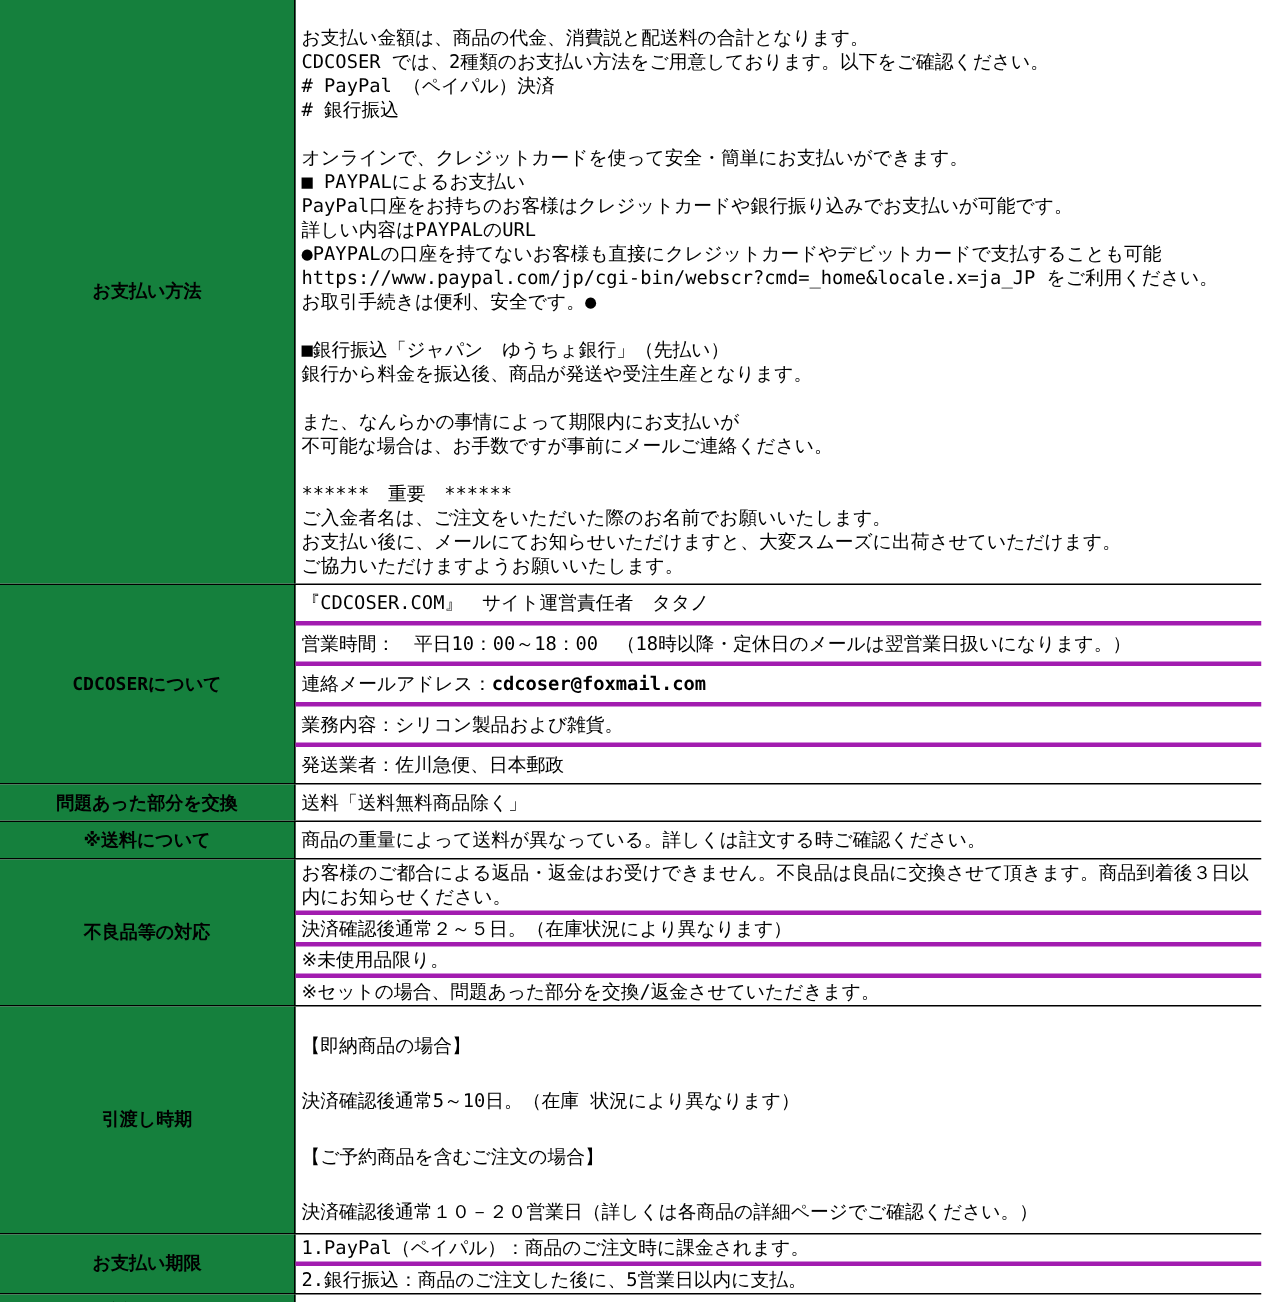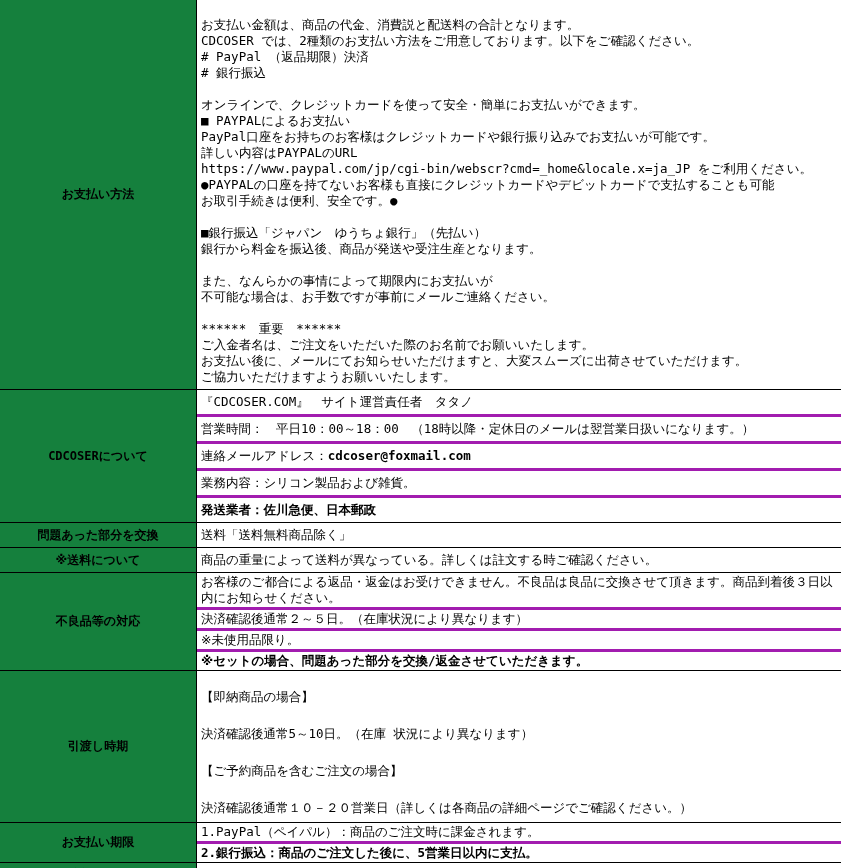--- a/index.html
+++ b/index.html
@@ -59,45 +59,45 @@
     min-height: 18.5px;
   }
   .sub-row {
     border-bottom: 3px solid #a21caf;
     padding: 4px 4px;
     line-height: 16px;
     min-height: 16px;
     box-sizing: border-box;
     word-break: break-all;
   }
-  .sub-row:last-child { border-bottom: none; font-weight: bold; }
+  .sub-row:last-child { border-bottom: none; }
   .sub-row.tight { padding: 1px 4px; }
   .email { font-weight: bold; }
   .single { padding: 4px 4px; line-height: 16px; }
 </style>
 </head>
 <body>
 
 <div class="page">
   <div class="info-table">
 
     <div class="row">
       <div class="label-cell">お支払い方法</div>
       <div class="content-cell pad">
         <div class="line">お支払い金額は、商品の代金、消費説と配送料の合計となります。</div>
         <div class="line">CDCOSER では、2種類のお支払い方法をご用意しております。以下をご確認ください。</div>
-        <div class="line"># PayPal （返品期限）決済</div>
+        <div class="line"># PayPal （ペイパル）決済</div>
         <div class="line"># 銀行振込</div>
         <div class="line"></div>
         <div class="line">オンラインで、クレジットカードを使って安全・簡単にお支払いができます。</div>
         <div class="line">■ PAYPALによるお支払い</div>
         <div class="line">PayPal口座をお持ちのお客様はクレジットカードや銀行振り込みでお支払いが可能です。</div>
         <div class="line">詳しい内容はPAYPALのURL</div>
+        <div class="line">●PAYPALの口座を持てないお客様も直接にクレジットカードやデビットカードで支払することも可能</div>
         <div class="line">https://www.paypal.com/jp/cgi-bin/webscr?cmd=_home&amp;locale.x=ja_JP をご利用ください。</div>
-        <div class="line">●PAYPALの口座を持てないお客様も直接にクレジットカードやデビットカードで支払することも可能</div>
         <div class="line">お取引手続きは便利、安全です。●</div>
         <div class="line"></div>
         <div class="line">■銀行振込「ジャパン　ゆうちょ銀行」（先払い）</div>
         <div class="line">銀行から料金を振込後、商品が発送や受注生産となります。</div>
         <div class="line"></div>
         <div class="line">また、なんらかの事情によって期限内にお支払いが</div>
         <div class="line">不可能な場合は、お手数ですが事前にメールご連絡ください。</div>
         <div class="line"></div>
         <div class="line">******　重要　******</div>
         <div class="line">ご入金者名は、ご注文をいただいた際のお名前でお願いいたします。</div>

